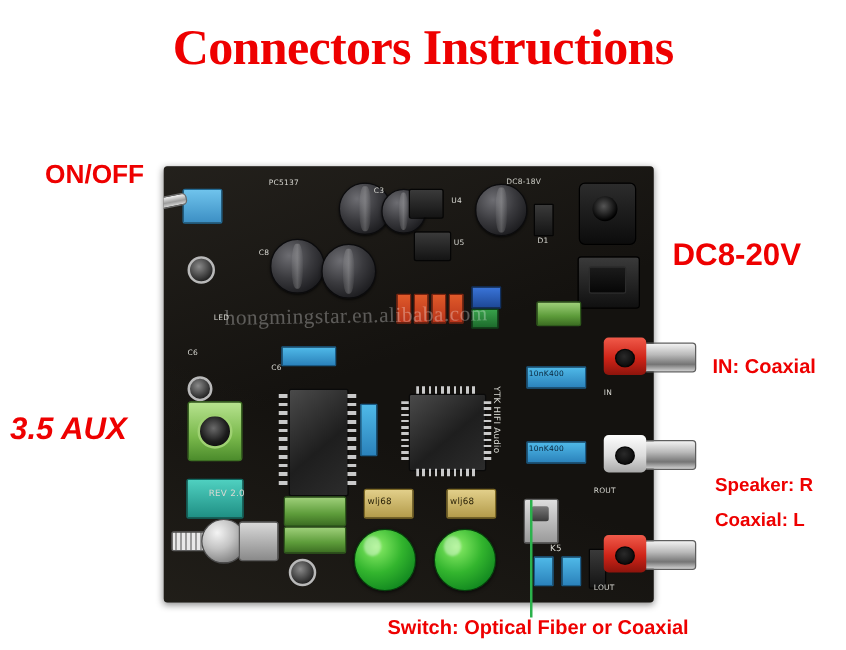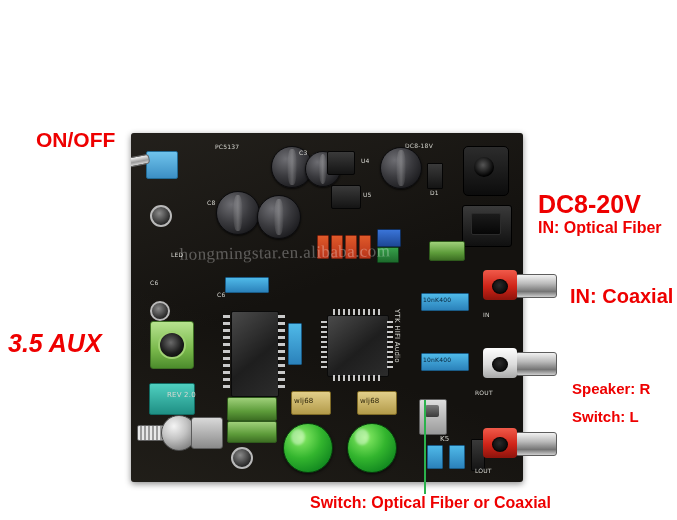--- a/index.html
+++ b/index.html
@@ -275,20 +275,21 @@
     border-radius: 50%;
     background: radial-gradient(circle at 40% 35%, #8a8a8a, #2a2a2a 70%, #000);
     border: 2px solid #b9b9b9;
   }
 </style>
 </head>
 <body>
 
 <div id="page">
 
+  <div class="title">Connectors Instructions</div>
 
   <div class="board">
 
     <div class="silk" style="left:84px; top:10px;">PC5137</div>
     <div class="silk" style="left:274px; top:9px; color:#cfcfc8;">DC8-18V</div>
 
     <div class="toggle-base" style="left:15px; top:18px;"></div>
     <div class="toggle-stem" style="left:-38px; top:26px;"></div>
 
     <div class="cap cmp" style="left:140px; top:13px; width:40px; height:40px;"></div>
@@ -400,27 +401,26 @@
     <div class="rca-body"></div>
     <div class="rca-hole"></div>
   </div>
 
   <div class="watermark">hongmingstar.en.alibaba.com</div>
 
   <div class="label" style="left:36px; top:128px; font-size:21px;">ON/OFF</div>
 
   <div class="label" style="left:538px; top:158px; font-size:25px;margin-top:32px;">DC8-20V</div>
 
-  <div class="label" style="left:538px; top:219px; font-size:16px;">IN: Optical Fiber</div>
-
-  <div class="label" style="left:570px; top:285px; font-size:20px;text-align:right;">IN: Coaxial</div>
+
+  <div class="label" style="left:570px; top:285px; font-size:16px;text-align:right;">IN: Coaxial</div>
 
   <div class="label" style="left:8px; top:329px; font-size:25px;font-style:italic;">3.5 AUX</div>
 
   <div class="label" style="left:572px; top:380px; font-size:15px;">Speaker: R</div>
 
-  <div class="label" style="left:572px; top:408px; font-size:15px;">Switch: L</div>
+  <div class="label" style="left:572px; top:408px; font-size:15px;">Coaxial: L</div>
 
   <div class="leader" style="left:424px; top:400px; width:2px; height:94px;"></div>
 
   <div class="label" style="left:310px; top:494px; font-size:16px;">Switch: Optical Fiber or Coaxial</div>
 
 </div>
 
 </body></html>

